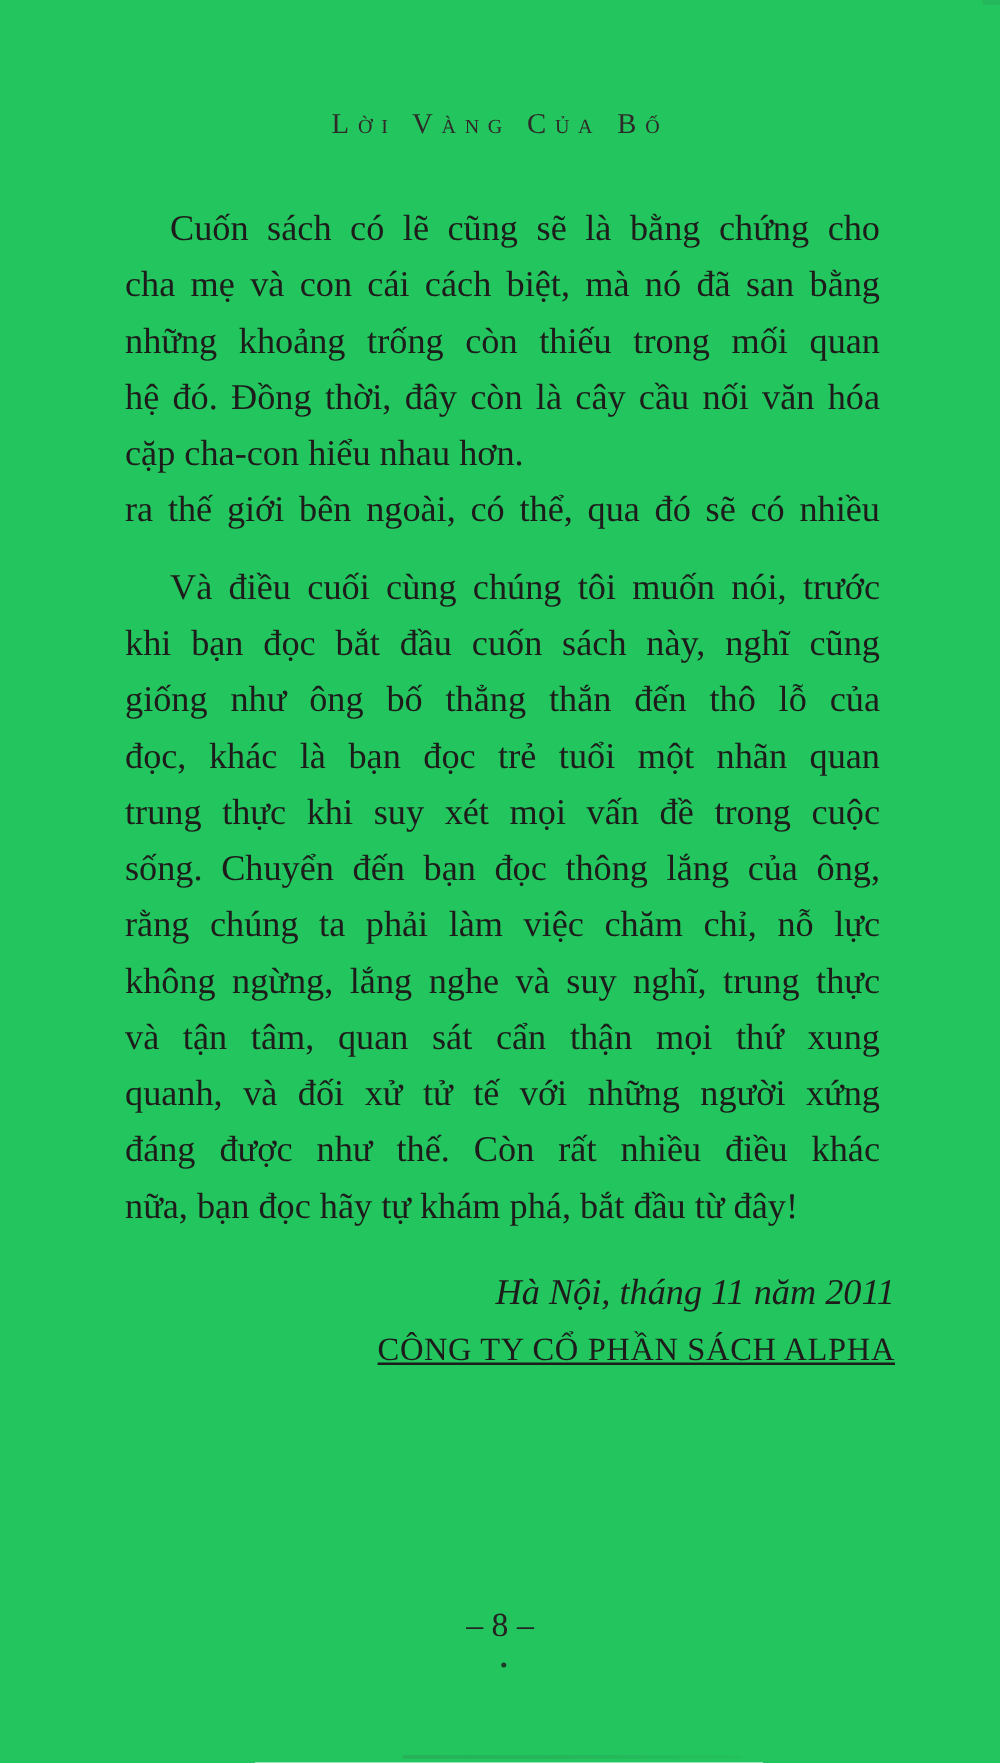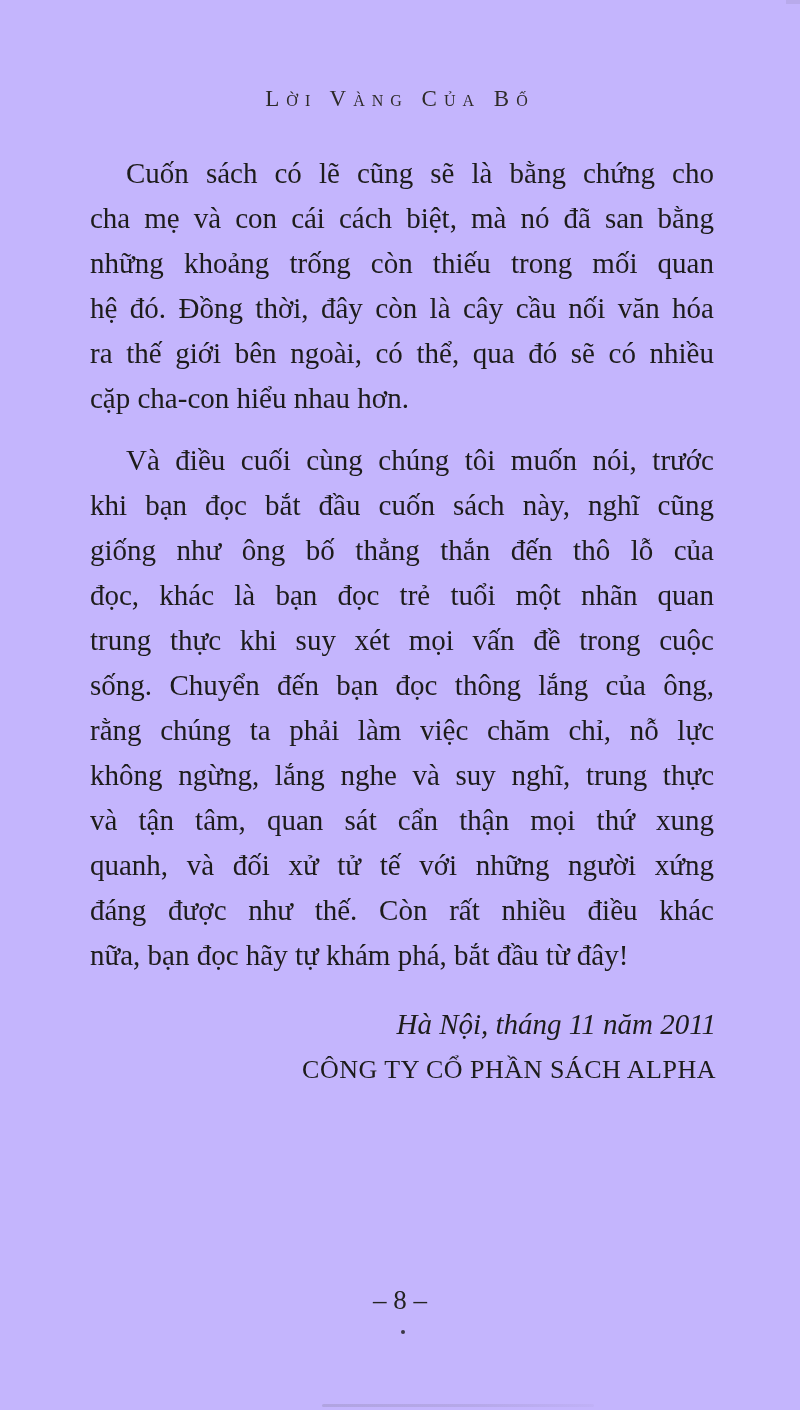--- a/index.html
+++ b/index.html
@@ -4,21 +4,21 @@
 <style>
   html, body {
     margin: 0;
     padding: 0;
     background: #ffffff;
   }
   .page {
     position: relative;
     width: 800px;
     height: 1410px;
-    background: #c4b5fd;
+    background: #22c55e;
     font-family: "Liberation Serif", "DejaVu Serif", serif;
     color: #1d1c1b;
     overflow: hidden;
   }
   .running-header {
     position: absolute;
     top: 86px;
     left: 0;
     right: 0;
     text-align: center;
@@ -26,21 +26,21 @@
     font-size: 23px;
     letter-spacing: 7px;
     color: #2e2b29;
   }
   .text-block {
     position: absolute;
     left: 86px;
     top: 147px;
     width: 632px;
   }
-  .para { margin: 4px; }
+  .para { margin: 14px; }
   .para + .para { margin-top: 17px; }
   .line {
     font-size: 29px;
     line-height: 45px;
     text-align: justify;
     text-align-last: justify;
     color: #1d1c1b;
   }
   .line.first { text-indent: 36px; }
   .line.last { text-align-last: left; }
@@ -53,20 +53,21 @@
     font-style: italic;
     font-size: 29px;
     line-height: 46px;
     color: #1d1c1b;
   }
   .sig-company {
     font-size: 26px;
     line-height: 46px;
     letter-spacing: 0.5px;
     color: #1d1c1b;
+    text-decoration: underline;
   }
   .page-number {
     position: absolute;
     top: 1285px;
     left: 0;
     right: 0;
     text-align: center;
     font-size: 27px;
     color: #242322;
   }
@@ -107,22 +108,22 @@
 
   <div class="running-header">Lời Vàng Của Bố</div>
 
   <div class="text-block">
 
     <div class="para">
       <div class="line first">Cuốn sách có lẽ cũng sẽ là bằng chứng cho</div>
       <div class="line">cha mẹ và con cái cách biệt, mà nó đã san bằng</div>
       <div class="line">những khoảng trống còn thiếu trong mối quan</div>
       <div class="line">hệ đó. Đồng thời, đây còn là cây cầu nối văn hóa</div>
+      <div class="line last">cặp cha-con hiểu nhau hơn.</div>
       <div class="line">ra thế giới bên ngoài, có thể, qua đó sẽ có nhiều</div>
-      <div class="line last">cặp cha-con hiểu nhau hơn.</div>
     </div>
 
     <div class="para">
       <div class="line first">Và điều cuối cùng chúng tôi muốn nói, trước</div>
       <div class="line">khi bạn đọc bắt đầu cuốn sách này, nghĩ cũng</div>
       <div class="line">giống như ông bố thẳng thắn đến thô lỗ của</div>
       <div class="line">đọc, khác là bạn đọc trẻ tuổi một nhãn quan</div>
       <div class="line">trung thực khi suy xét mọi vấn đề trong cuộc</div>
       <div class="line">sống. Chuyển đến bạn đọc thông lắng của ông,</div>
       <div class="line">rằng chúng ta phải làm việc chăm chỉ, nỗ lực</div>

